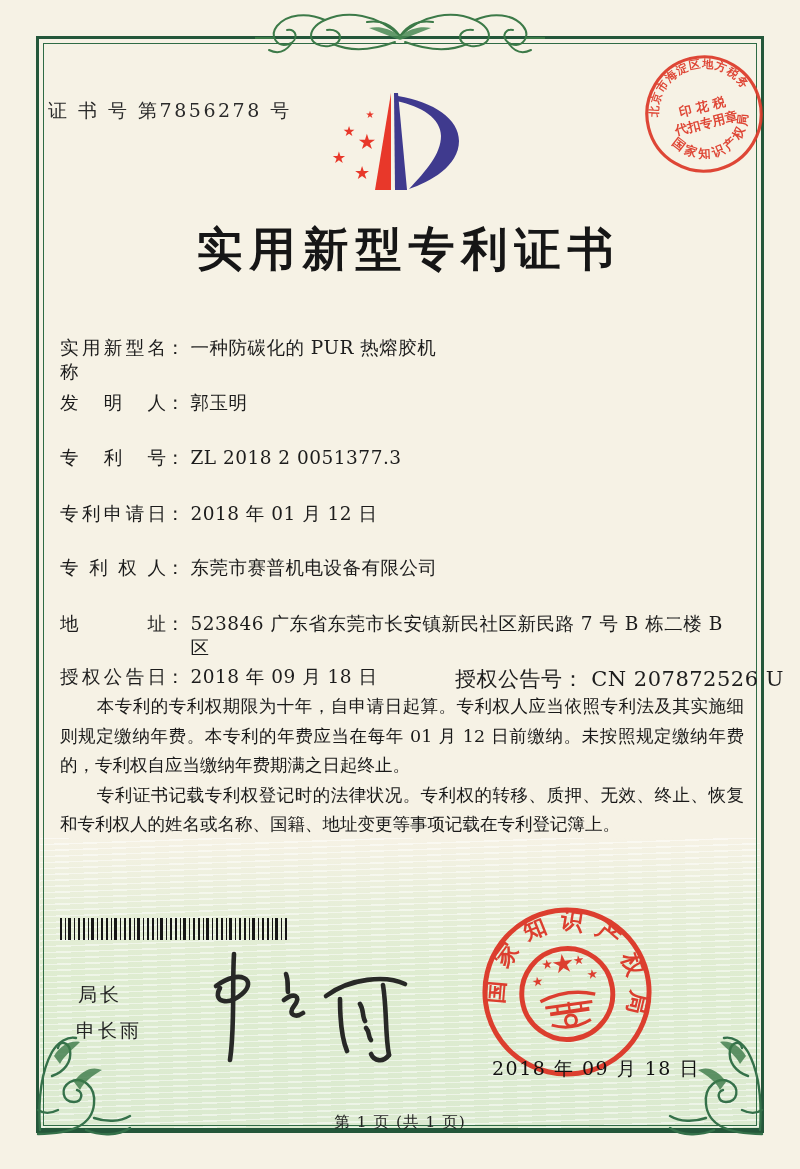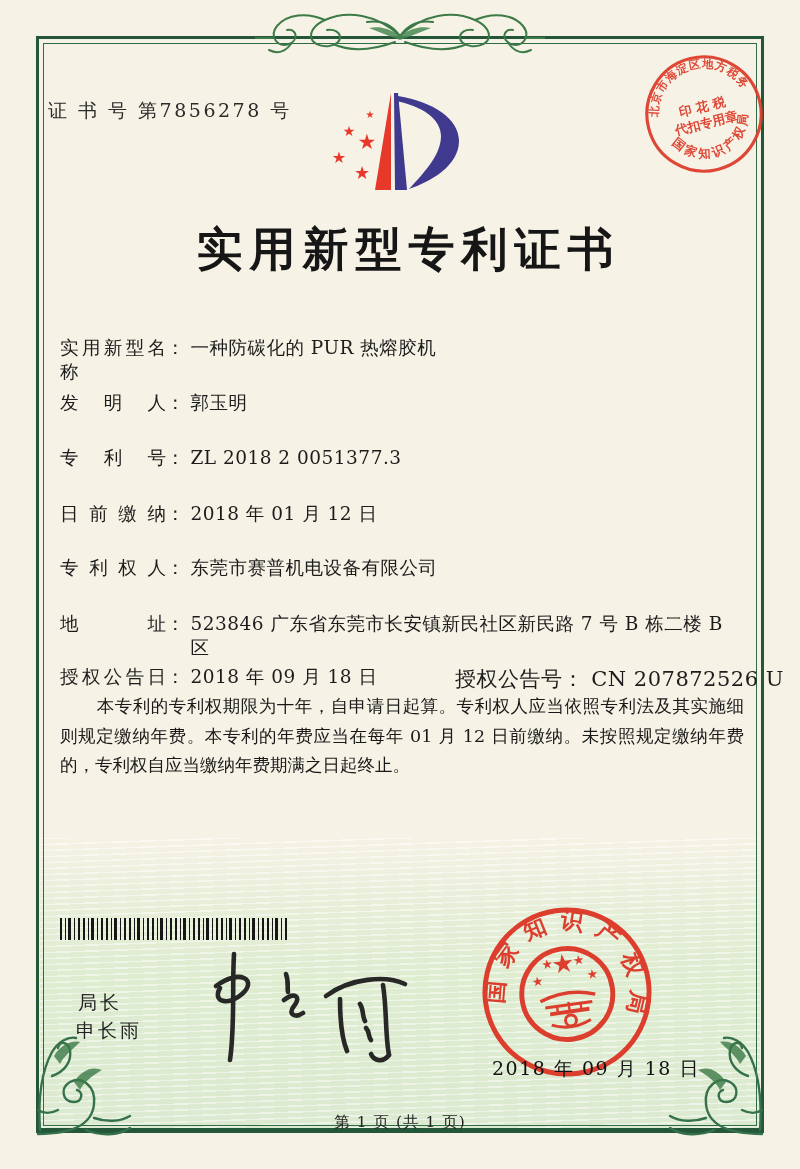--- a/index.html
+++ b/index.html
@@ -29,21 +29,21 @@
   .fvalue{letter-spacing:.5px;vertical-align:top;}
   .fvalue.addr{display:inline-block;width:540px;}
   .grant-no{position:absolute;left:455px;top:665px;font-size:21px;z-index:10;color:#1c1c1c;letter-spacing:.5px;}
   .body-text{position:absolute;left:60px;right:56px;top:692px;z-index:10;
     font-size:17.5px;line-height:29.5px;text-align:justify;color:#191919;}
   .body-text p{margin:0;text-indent:2.1em;}
   .barcode{position:absolute;left:60px;top:918px;width:228px;height:22px;z-index:10;
     background:repeating-linear-gradient(90deg,#161616 0 2px,transparent 2px 5px,#161616 5px 6px,transparent 6px 8px,
       #161616 8px 11px,transparent 11px 14px,#161616 14px 15px,transparent 15px 18px,#161616 18px 20px,transparent 20px 23px);}
   .bureau-title{position:absolute;left:78px;top:982px;font-size:19px;letter-spacing:3px;z-index:10;
-    font-family:"DejaVu Sans","Liberation Sans",sans-serif;color:#222;margin-top:8px;}
+    font-family:"DejaVu Sans","Liberation Sans",sans-serif;color:#222;}
   .bureau-name{position:absolute;left:76px;top:1018px;font-size:19px;letter-spacing:3px;z-index:10;
     font-family:"DejaVu Sans","Liberation Sans",sans-serif;color:#222;}
   .signature{position:absolute;left:190px;top:942px;width:230px;height:128px;z-index:11;}
   .office-stamp{position:absolute;left:478px;top:903px;width:178px;height:178px;z-index:8;opacity:.95;}
   .stamp-date{position:absolute;left:492px;top:1056px;font-size:19px;letter-spacing:1.5px;color:#111;z-index:9;}
   .footer{position:absolute;left:0;right:0;top:1112px;text-align:center;font-size:15.5px;
     letter-spacing:1px;color:#222;z-index:10;}
 </style>
 </head>
 <body>
@@ -150,21 +150,21 @@
 </div>
 <div class="field-row" style="top:391px;">
   <span class="flabel">发明人</span><span class="fcolon">：</span>
   <span class="fvalue">郭玉明</span>
 </div>
 <div class="field-row" style="top:446px;">
   <span class="flabel">专利号</span><span class="fcolon">：</span>
   <span class="fvalue">ZL 2018 2 0051377.3</span>
 </div>
 <div class="field-row" style="top:502px;">
-  <span class="flabel">日前缴纳</span><span class="fcolon">：</span>
+  <span class="flabel">专利申请日</span><span class="fcolon">：</span>
   <span class="fvalue">2018 年 01 月 12 日</span>
 </div>
 <div class="field-row" style="top:556px;">
   <span class="flabel">专利权人</span><span class="fcolon">：</span>
   <span class="fvalue">东莞市赛普机电设备有限公司</span>
 </div>
 <div class="field-row" style="top:612px;">
   <span class="flabel">地址</span><span class="fcolon">：</span>
   <span class="fvalue addr">523846 广东省东莞市长安镇新民社区新民路 7 号 B 栋二楼 B 区</span>
 </div>
@@ -172,20 +172,21 @@
   <span class="flabel">授权公告日</span><span class="fcolon">：</span>
   <span class="fvalue">2018 年 09 月 18 日</span>
 </div>
 <div class="grant-no">
   <span>授权公告号</span><span>：</span>
   <span>CN 207872526 U</span>
 </div>
 
 <div class="body-text">
   <p>本专利的专利权期限为十年，自申请日起算。专利权人应当依照专利法及其实施细则规定缴纳年费。本专利的年费应当在每年 01 月 12 日前缴纳。未按照规定缴纳年费的，专利权自应当缴纳年费期满之日起终止。</p>
+  <p>专利证书记载专利权登记时的法律状况。专利权的转移、质押、无效、终止、恢复和专利权人的姓名或名称、国籍、地址变更等事项记载在专利登记簿上。</p>
 </div>
 
 <div class="barcode"></div>
 
 <div class="bureau-title">局长</div>
 <div class="bureau-name">申长雨</div>
 
 <svg class="signature" viewBox="0 0 230 128">
   <g stroke="#181818" stroke-width="4.6" fill="none" stroke-linecap="round" opacity=".92">
     <path d="M44,12 C42,45 45,85 40,118"></path>

